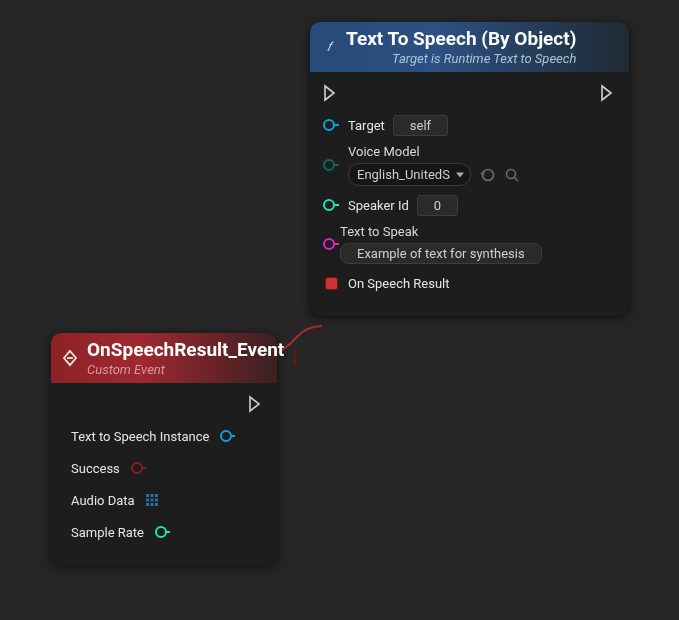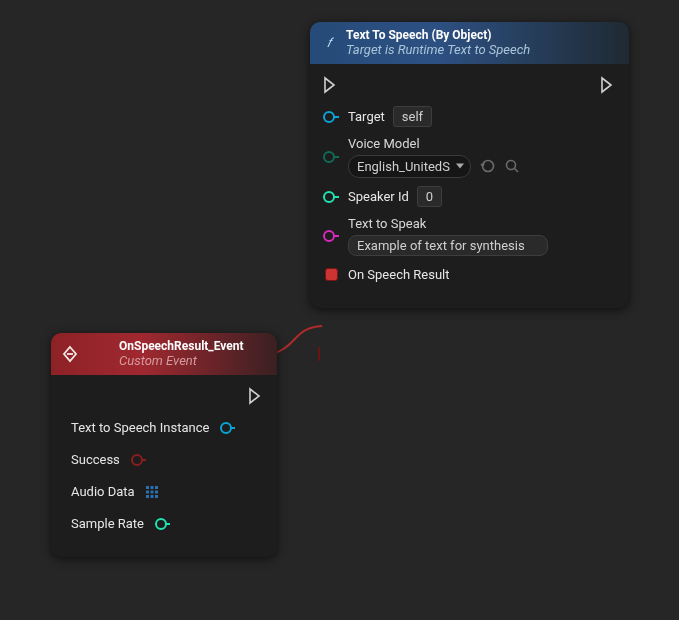--- a/index.html
+++ b/index.html
@@ -24,33 +24,32 @@
     display: flex;
     align-items: center;
     padding: 6px 12px 6px 10px;
     border-radius: 10px 10px 0 0;
   }
   .hdr-blue {
     background: linear-gradient(to right, #264b78 0%, #2d5082 40%, #1f2a33 100%);
   }
   .hdr-red {
     background: linear-gradient(to right, #8d2226 0%, #a02830 40%, #3a2022 100%);
-    gap: 32px;
   }
   .hdr-icon {
     width: 18px; height: 18px;
     margin-right: 8px;
     display: flex; align-items: center; justify-content: center;
     font-style: italic;
     font-family: Georgia, serif;
     color: #c7e0ff;
   }
   .hdr-titles { display: flex; flex-direction: column; line-height: 1.2; }
-  .hdr-title { font-weight: 700; color: #fdfdfd; font-size: 12px; }
-  .hdr-sub { font-style: italic; color: #a9c5d9; font-size: 13px; }
+  .hdr-title { font-weight: 700; color: #fdfdfd; font-size: 19px; }
+  .hdr-sub { font-style: italic; color: #a9c5d9; font-size: 13px; text-align: right; }
   .hdr-sub-red { font-style: italic; color: #d39b9d; font-size: 13px; }
   .hdr-spacer { flex: 1; }
   .delegate-pin {
     width: 14px; height: 14px; border-radius: 3px;
     background: #b02a2a;
     border: 1px solid #6a1414;
     margin-left: 10px;
   }
   .node-body {
     padding: 8px 12px 14px 12px;
@@ -75,21 +74,21 @@
   .pin {
     width: 18px; height: 18px;
     display: inline-flex; align-items: center; justify-content: center;
     flex: 0 0 18px;
   }
   svg { display: block; }
   .valbox {
     background: #2a2a2a;
     border: 1px solid #3d3d3d;
     border-radius: 3px;
-    padding: 2px 8px;
+    padding: 2px 16px;
     font-size: 13px;
     color: #cfcfcf;
     min-width: 22px;
     text-align: left;
   }
   .valbox.wide { min-width: 200px; border-radius: 8px; }
   .dropdown {
     background: #161616;
     border: 1px solid #3a3a3a;
     border-radius: 11px;
@@ -208,21 +207,21 @@
       <span class="valbox">0</span>
     </div>
 
     <div class="row">
       <span class="pin">
         <svg width="18" height="18">
             <circle cx="7" cy="9" r="5" fill="none" stroke="#d828c0" stroke-width="2"></circle>
             <path d="M12 9 L17 9" stroke="#d828c0" stroke-width="2"></path>
           </svg>
       </span>
-      <div class="col" style="margin-left:8px;">
+      <div class="col" style="margin-left:0;">
         <span class="sub-label">Text to Speak</span>
         <span class="valbox wide">Example of text for synthesis</span>
       </div>
     </div>
 
     <div class="row">
       <span class="pin">
         <span class="sq-delegate"></span>
       </span>
       <span class="pin-label">On Speech Result</span>

